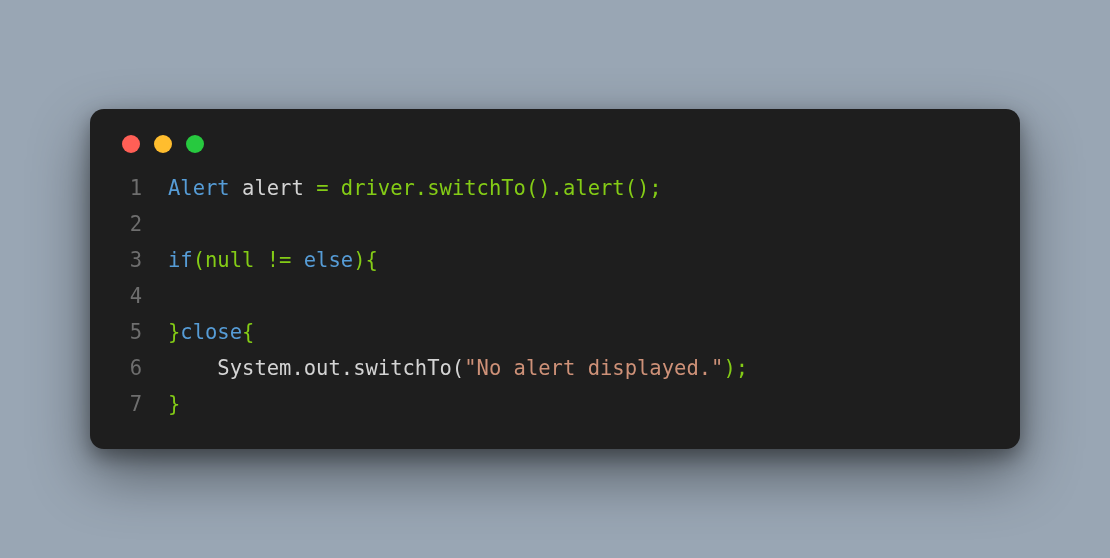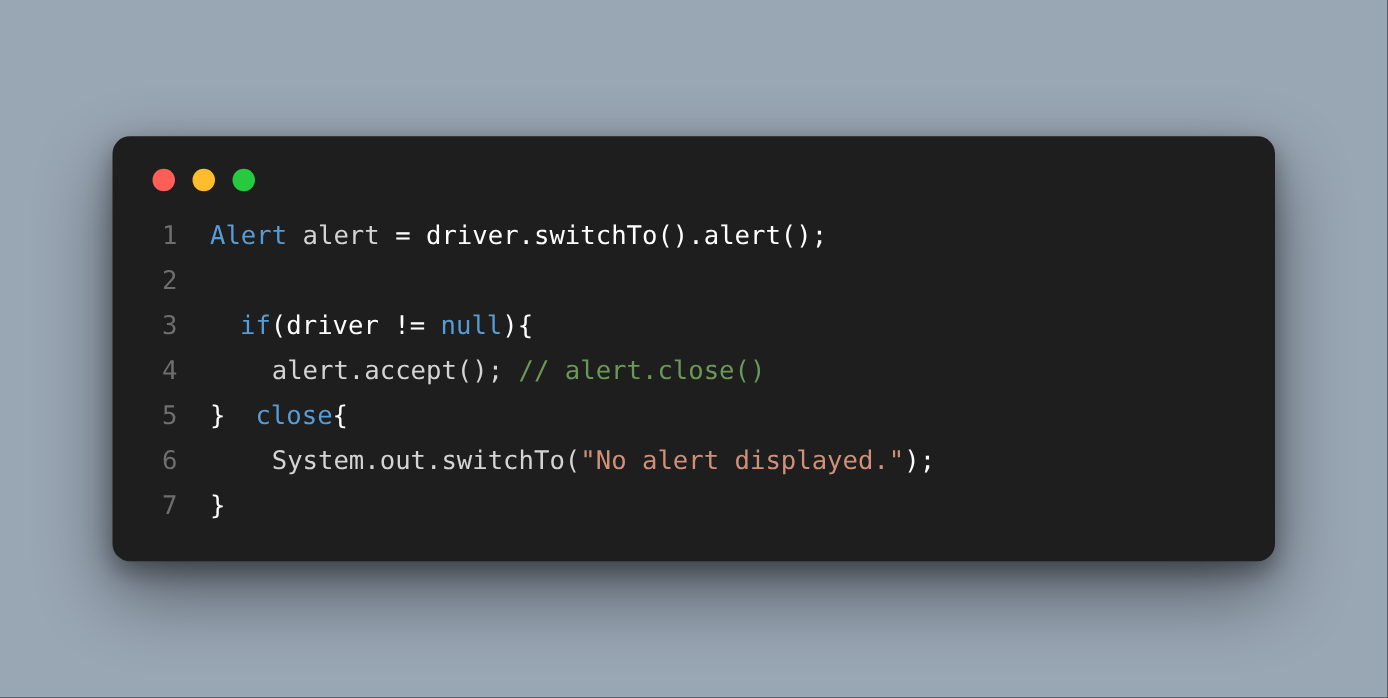--- a/index.html
+++ b/index.html
@@ -50,24 +50,24 @@
       text-align: right;
       color: #6e6e6e;
       user-select: none;
       flex-shrink: 0;
     }
     .code {
       padding-left: 26px;
       white-space: pre;
       color: #d4d4d4;
     }
-    .tok-keyword { color: #569cd6; margin-left: 24px; }
+    .tok-keyword { color: #569cd6; }
     .tok-type { color: #569cd6; }
     .tok-ident { color: #d4d4d4; }
-    .tok-punct { color: #ffffff; margin-top: 20px; }
+    .tok-punct { color: #84cc16; margin-top: 20px; }
     .tok-null { color: #569cd6; }
     .tok-comment { color: #6a9955; }
     .tok-string { color: #ce9178; }
   </style>
 </head>
 <body>
 
 <div class="window">
   <div class="titlebar">
     <div class="dot red"></div>
@@ -78,25 +78,24 @@
     <div class="line">
       <span class="lineno">1</span>
       <span class="code"><span class="tok-type">Alert</span><span class="tok-ident"> alert </span><span class="tok-punct">= driver.switchTo().alert();</span></span>
     </div>
     <div class="line">
       <span class="lineno">2</span>
       <span class="code"><span class="tok-ident"></span></span>
     </div>
     <div class="line">
       <span class="lineno">3</span>
-      <span class="code"><span class="tok-keyword">if</span><span class="tok-punct">(driver != </span><span class="tok-null">null</span><span class="tok-punct">){</span></span>
+      <span class="code"><span class="tok-keyword">if</span><span class="tok-punct">(null != </span><span class="tok-null">else</span><span class="tok-punct">){</span></span>
     </div>
     <div class="line">
       <span class="lineno">4</span>
-      <span class="code"><span class="tok-ident">    alert.accept(); </span><span class="tok-comment">// alert.close()</span></span>
     </div>
     <div class="line">
       <span class="lineno">5</span>
       <span class="code"><span class="tok-punct">}</span><span class="tok-keyword">close</span><span class="tok-punct">{</span></span>
     </div>
     <div class="line">
       <span class="lineno">6</span>
       <span class="code"><span class="tok-ident">    System.out.switchTo(</span><span class="tok-string">"No alert displayed."</span><span class="tok-punct">);</span></span>
     </div>
     <div class="line">

